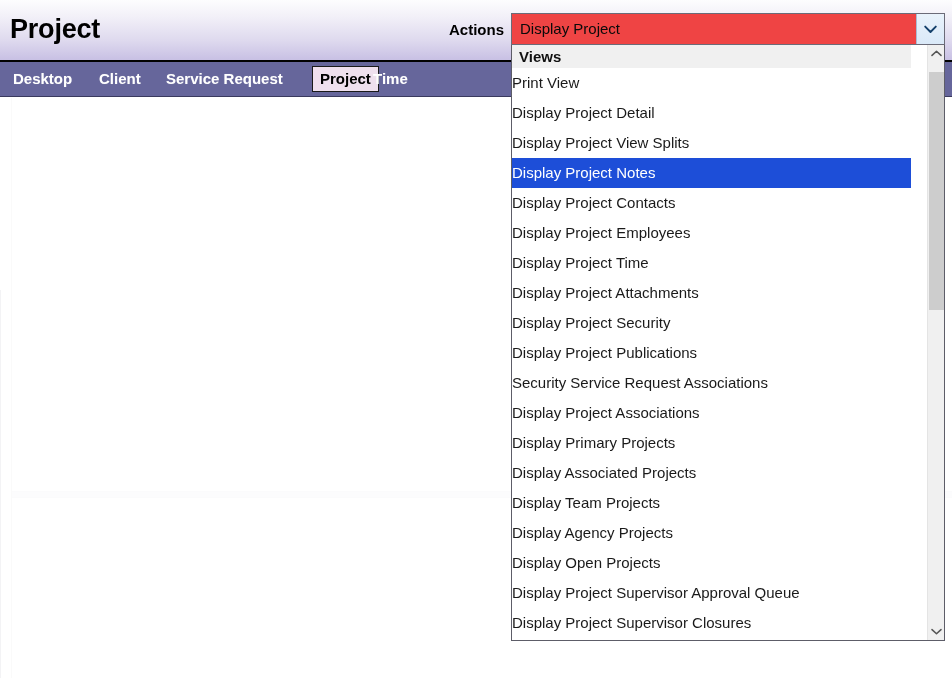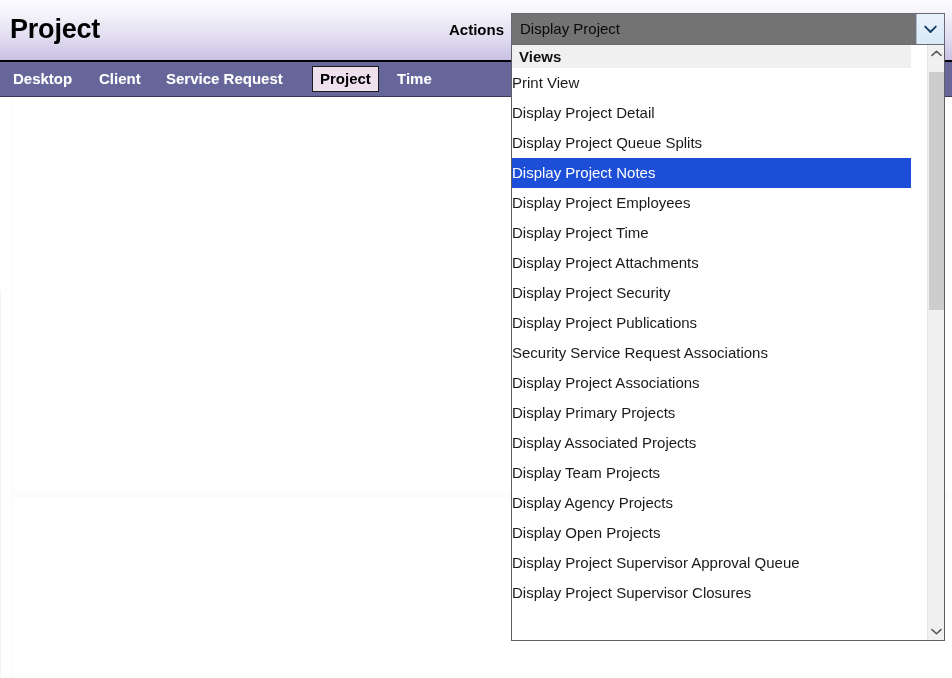--- a/index.html
+++ b/index.html
@@ -133,21 +133,21 @@
     top: 13px;
     width: 434px;
     z-index: 40;
   }
   #select-box {
     position: relative;
     width: 434px;
     height: 32px;
     box-sizing: border-box;
     border: 1px solid #6b6b78;
-    background: #737373;
+    background: #ef4444;
     display: flex;
     align-items: center;
   }
   #select-value {
     font-size: 15px;
     color: #0a0a0a;
     padding-left: 8px;
     line-height: 20px;
     white-space: nowrap;
     flex: 1 1 auto;
@@ -250,21 +250,21 @@
 <div id="header-banner">
   <div id="page-title">Project</div>
   <div id="actions-label">Actions</div>
 </div>
 
 <div id="nav-bar">
   <div class="nav-item" style="left:10px;">Desktop</div>
   <div class="nav-item" style="left:96px;">Client</div>
   <div class="nav-item" style="left:163px;">Service Request</div>
   <div class="nav-item active" style="left:312px;">Project</div>
-  <div class="nav-item" style="left:394px;">Time</div>
+  <div class="nav-item" style="left:370px;">Time</div>
 </div>
 
 <div id="content-area">
   <div id="content-pane-upper"></div>
   <div id="content-divider"></div>
   <div id="content-pane-lower"></div>
 </div>
 <div id="content-left-edge"></div>
 
 <div id="views-select-widget">
@@ -277,22 +277,23 @@
       </svg>
     </div>
   </div>
 
   <div id="dropdown-panel">
 
     <div id="dropdown-list">
       <div class="optgroup-label">Views</div>
       <div class="option-item">Print View</div>
       <div class="option-item">Display Project Detail</div>
-      <div class="option-item">Display Project Queue Splits</div>
+      <div class="option-item">Display Project View Splits</div>
       <div class="option-item selected">Display Project Notes</div>
+      <div class="option-item">Display Project Contacts</div>
       <div class="option-item">Display Project Employees</div>
       <div class="option-item">Display Project Time</div>
       <div class="option-item">Display Project Attachments</div>
       <div class="option-item">Display Project Security</div>
       <div class="option-item">Display Project Publications</div>
       <div class="option-item">Security Service Request Associations</div>
       <div class="option-item">Display Project Associations</div>
       <div class="option-item">Display Primary Projects</div>
       <div class="option-item">Display Associated Projects</div>
       <div class="option-item">Display Team Projects</div>

